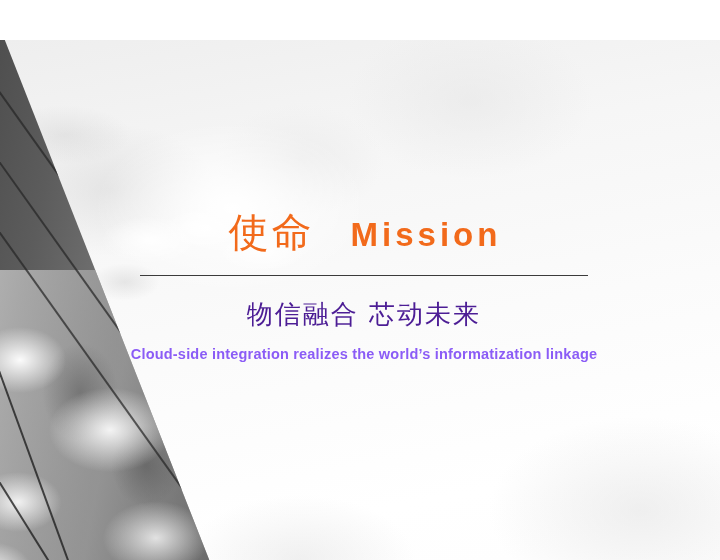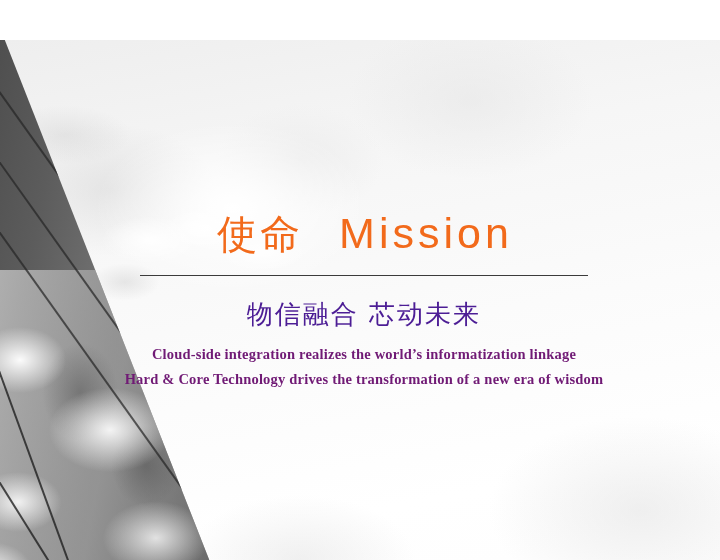--- a/index.html
+++ b/index.html
@@ -125,22 +125,22 @@
   .title-cn {
     font-size: 40px;
     font-weight: 400;
     color: #F26A1B;
     letter-spacing: 3px;
     line-height: 1;
     font-family: "DejaVu Sans", "Liberation Sans", sans-serif;
   }
 
   .title-en {
-    font-size: 43px;
-    font-weight: normal;
+    font-size: 33px;
+    font-weight: bold;
     color: #F26A1B;
     letter-spacing: 4px;
     line-height: 1;
     margin-left: 36px;
     font-family: "Liberation Sans", sans-serif;
   }
 
   .divider {
     position: absolute;
     left: 140px;
@@ -168,24 +168,24 @@
     position: absolute;
     left: 60px;
     top: 302px;
     width: 608px;
     text-align: center;
   }
 
   .desc-line {
     font-size: 14.5px;
     font-weight: 600;
-    color: #701a75;
+    color: #8b5cf6;
     letter-spacing: 0.2px;
     line-height: 25px;
-    font-family: Liberation Serif, serif;
+    font-family: Liberation Sans, sans-serif;
     white-space: nowrap;
   }
 </style>
 </head>
 <body>
 
 <div id="banner">
 
   <div class="sky"></div>
   <div class="sky-wisps"></div>
@@ -215,17 +215,16 @@
       <span class="title-cn">使命</span>
       <span class="title-en">Mission</span>
     </div>
 
     <div class="divider"></div>
 
     <div class="subtitle-cn">物信融合 芯动未来</div>
 
     <div class="desc">
       <div class="desc-line">Cloud-side integration realizes the world’s informatization linkage</div>
-      <div class="desc-line">Hard &amp; Core Technology drives the transformation of a new era of wisdom</div>
     </div>
 
   </div>
 </div>
 
 </body></html>

